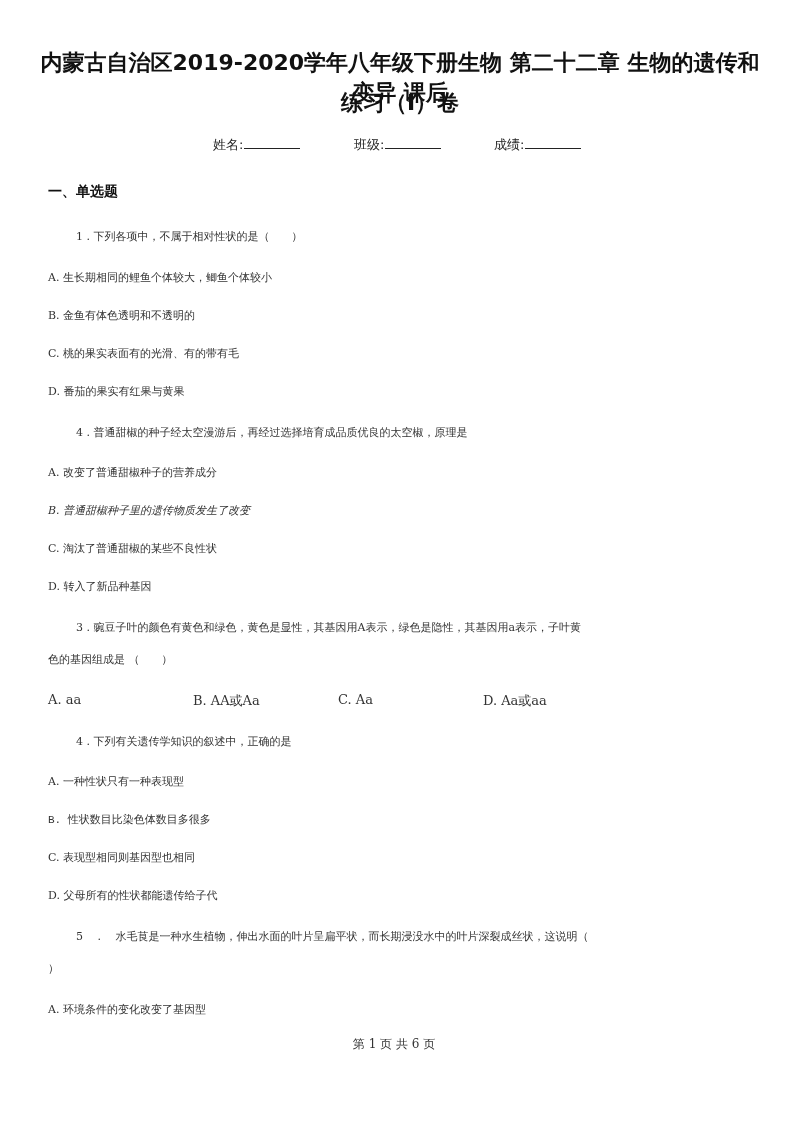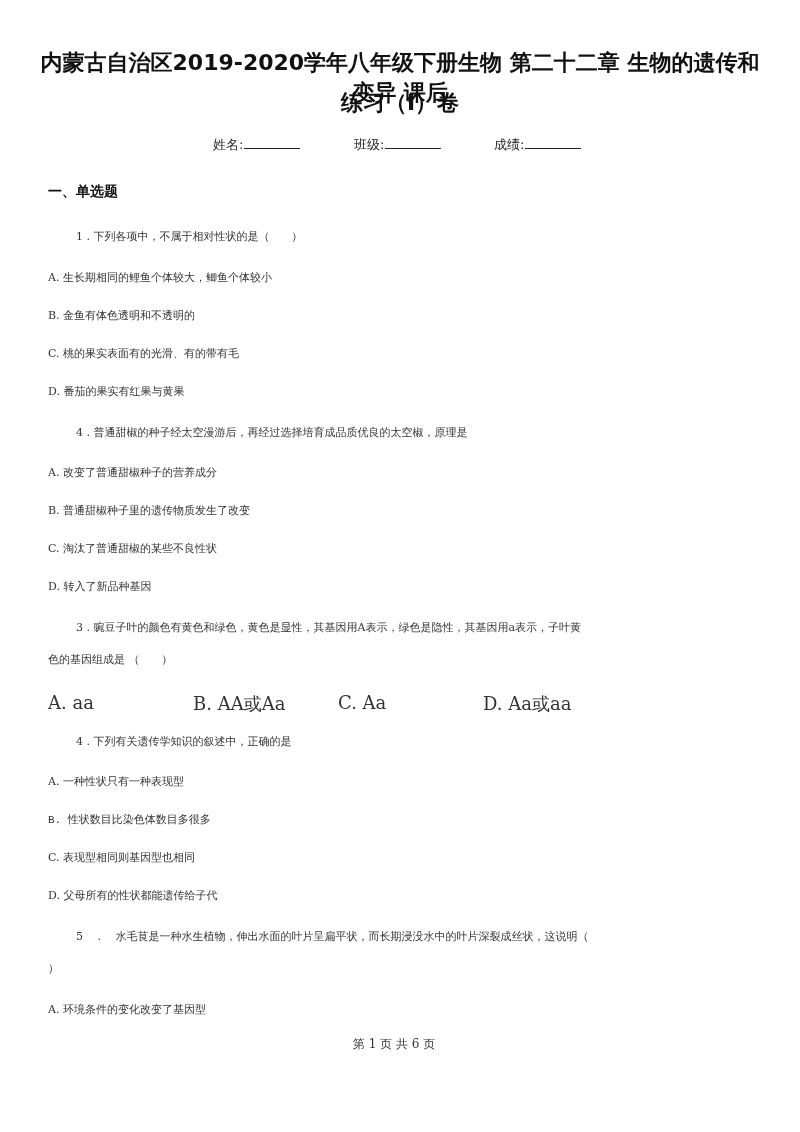--- a/index.html
+++ b/index.html
@@ -28,21 +28,21 @@
   .section {
     position: absolute; left: 48px; top: 183px;
     font-family: "DejaVu Sans", "Liberation Sans", sans-serif;
     font-weight: bold; font-size: 14px; color: #111;
   }
   .line {
     position: absolute; font-size: 11px; color: #333; white-space: nowrap;
   }
   .q { left: 76px; }
   .opt { left: 48px; }
-  .inline-opt { position: absolute; font-size: 18px; color: #333; white-space: nowrap; }
+  .inline-opt { position: absolute; font-size: 13px; color: #333; white-space: nowrap; }
   .footer {
     position: absolute; top: 1036px; left: 0; width: 788px; text-align: center;
     font-size: 12px; color: #333;
   }
 </style>
 </head>
 <body>
 
 <div class="title title1">内蒙古自治区2019-2020学年八年级下册生物 第二十二章 生物的遗传和变异 课后</div>
 <div class="title title2">练习（I）卷</div>
@@ -62,21 +62,21 @@
 <div class="section">一、单选题</div>
 
 <div class="line q" style="top:229px;">1 . 下列各项中，不属于相对性状的是（　　）</div>
 <div class="line opt" style="top:270px;">A. 生长期相同的鲤鱼个体较大，鲫鱼个体较小</div>
 <div class="line opt" style="top:308px;">B. 金鱼有体色透明和不透明的</div>
 <div class="line opt" style="top:346px;">C. 桃的果实表面有的光滑、有的带有毛</div>
 <div class="line opt" style="top:384px;">D. 番茄的果实有红果与黄果</div>
 
 <div class="line q" style="top:425px;">4 . 普通甜椒的种子经太空漫游后，再经过选择培育成品质优良的太空椒，原理是</div>
 <div class="line opt" style="top:465px;">A. 改变了普通甜椒种子的营养成分</div>
-<div class="line opt" style="top:503px;">B. 普通甜椒种子里的遗传物质发生了改变</div>
+<div class="line opt" style="top:503px;font-style:italic;">B. 普通甜椒种子里的遗传物质发生了改变</div>
 <div class="line opt" style="top:541px;">C. 淘汰了普通甜椒的某些不良性状</div>
 <div class="line opt" style="top:579px;">D. 转入了新品种基因</div>
 
 <div class="line q" style="top:620px;">3 .  豌豆子叶的颜色有黄色和绿色，黄色是显性，其基因用A表示，绿色是隐性，其基因用a表示，子叶黄</div>
 <div class="line opt" style="top:652px;">色的基因组成是 （　　）</div>
 <div class="inline-opt" style="top:692px; left:48px;">A. aa</div>
 <div class="inline-opt" style="top:692px; left:193px;">B. AA或Aa</div>
 <div class="inline-opt" style="top:692px; left:338px;">C. Aa</div>
 <div class="inline-opt" style="top:692px; left:483px;">D. Aa或aa</div>
 

